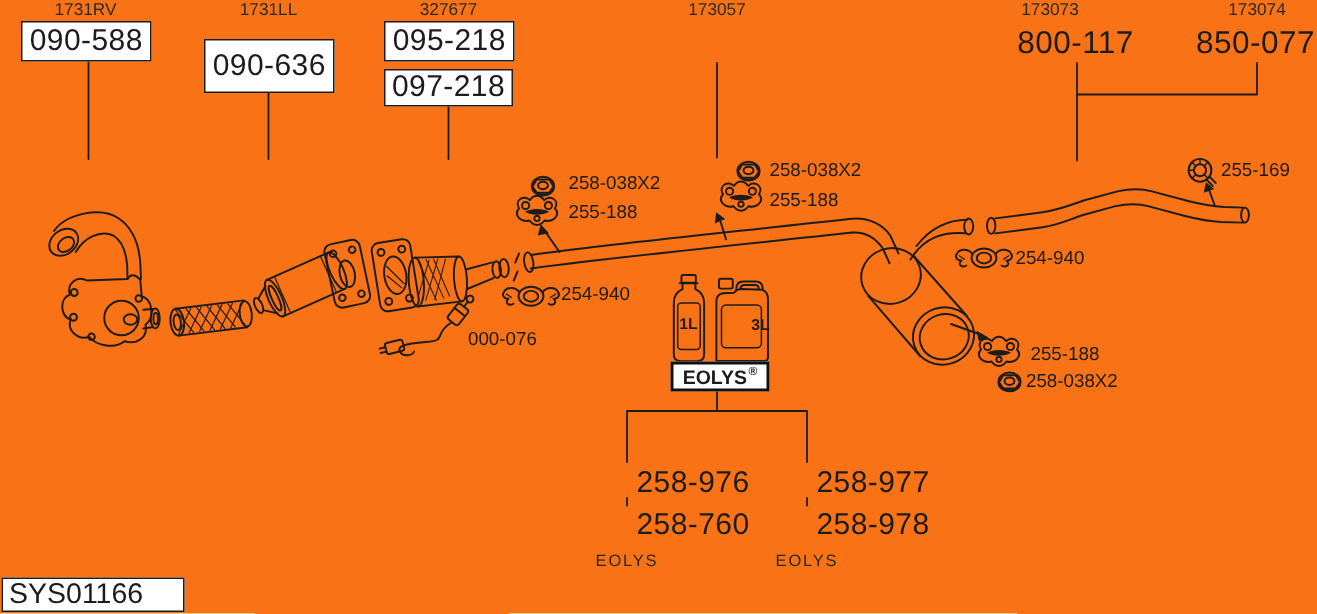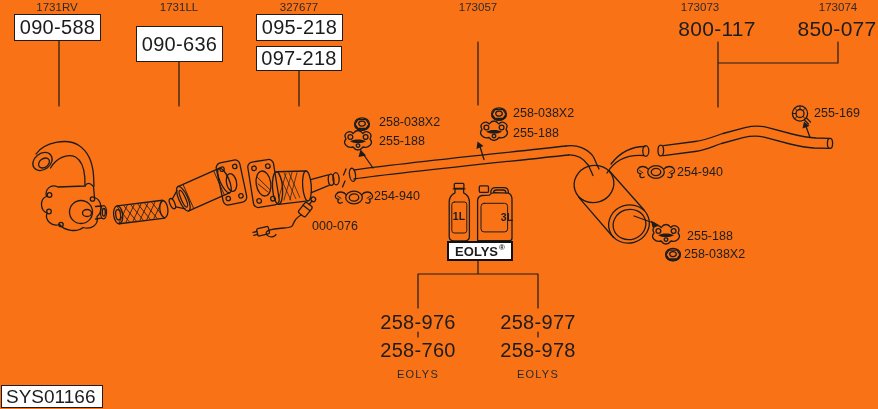--- a/index.html
+++ b/index.html
@@ -5,27 +5,27 @@
   * { margin: 0; padding: 0; box-sizing: border-box; }
   html,body { background: #ffffff; }
   body { font-family: "Liberation Sans", sans-serif; color: #1c1c1c; }
   .stage { position: relative; width: 878px; height: 409px; background: #f97316; overflow: hidden; }
   .stage > svg { position: absolute; left: 0; top: 0; }
   .ref { position: absolute; font-size: 11.5px; transform: translateX(-50%); white-space: nowrap; color: #2a2a2a; }
   .pbox { position: absolute; border: 1.5px solid #1d1d1d; display: flex; align-items: center; justify-content: center;
           font-size: 20px; letter-spacing: .3px; background: #fff; }
   .pnum { position: absolute; font-size: 21px; transform: translateX(-50%); white-space: nowrap; letter-spacing: .3px; }
   .lbl  { position: absolute; font-size: 12.5px; line-height: 1; white-space: nowrap; }
-  .bignum { position: absolute; font-size: 20px; transform: translateX(-50%); white-space: nowrap; letter-spacing: .3px; }
+  .bignum { position: absolute; font-size: 20px; transform: translateX(-50%); white-space: nowrap; letter-spacing: .3px; margin-left: 44px; }
   .cap { position: absolute; font-size: 11px; transform: translateX(-50%); letter-spacing: 1.2px; color: #2a2a2a; }
   .brandbox { position: absolute; left: 447px; top: 241px; width: 66px; height: 20px; border: 2px solid #111;
               display: flex; align-items: center; justify-content: center; font-weight: bold; font-size: 13px; background: #fff; }
   .brandbox .reg { font-size: 8px; line-height: 1; margin-left: 1px; transform: translateY(-3px); }
   .bottle-lbl { position: absolute; font-weight: bold; font-size: 10.5px; transform: translate(-50%,-50%); }
-  .sysbox { position: absolute; left: 1px; top: 385px; width: 102px; height: 23px; border: 1.5px solid #1d1d1d;
+  .sysbox { position: absolute; left: 1px; top: 385px; width: 122px; height: 23px; border: 1.5px solid #1d1d1d;
             display: flex; align-items: center; padding-left: 4px; font-size: 19px; background: #fff; }
 </style>
 </head>
 <body>
 
 <div class="stage">
 
   <svg width="878" height="409" viewBox="0 0 878 409" stroke="#1c1c1c" fill="none" stroke-width="1.3" stroke-linecap="round" stroke-linejoin="round">
     <defs>
       <g id="def-nut">

